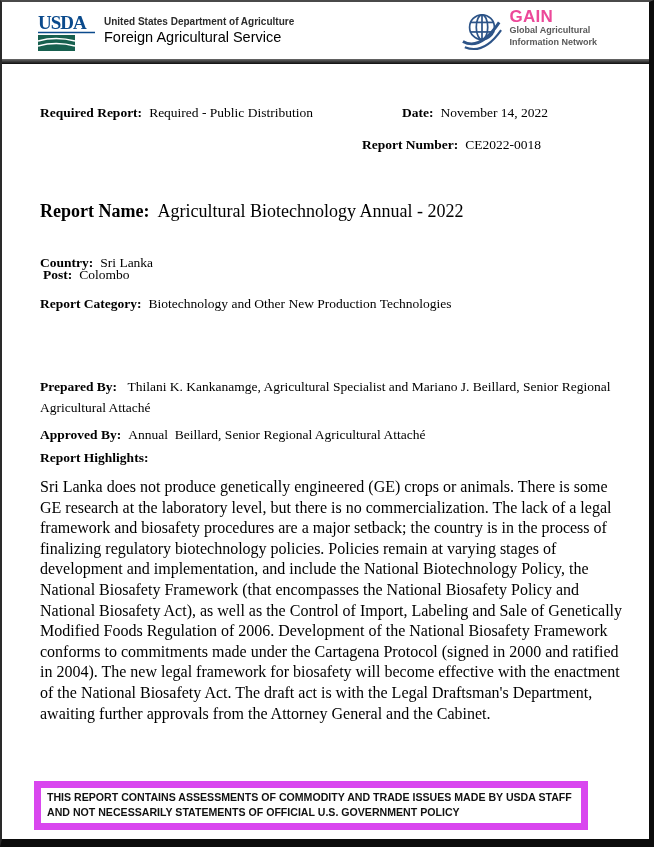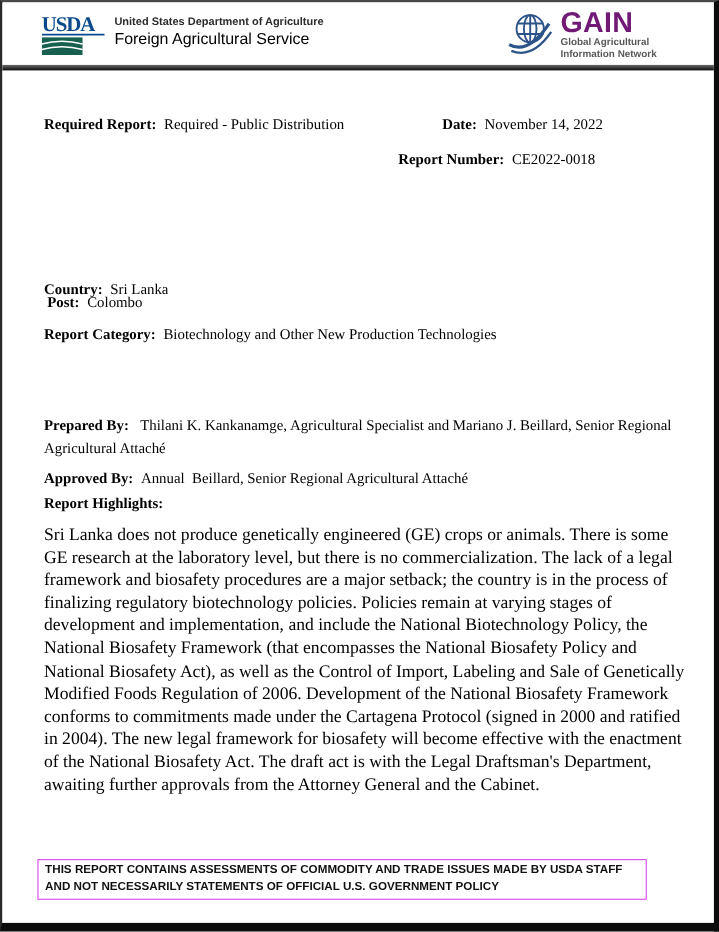--- a/index.html
+++ b/index.html
@@ -33,22 +33,22 @@
   .usda-text { padding-top: 3px; }
   .usda-dept {
     font-size: 10px; font-weight: bold; color: #2b2b2b; line-height: 1.2;
   }
   .usda-agency {
     font-size: 14.5px; color: #000000; line-height: 1.2; margin-top: 1px;
   }
   .gain-block { display: flex; align-items: flex-start; gap: 6px; }
   .gain-text { line-height: 1; }
   .gain-acronym {
-    font-size: 26px; font-weight: 800; letter-spacing: 0.3px;
-    color: #701a75; line-height: 0.95;
+    font-size: 17px; font-weight: 800; letter-spacing: 0.3px;
+    color: #ec4899; line-height: 0.95;
   }
   .gain-sub {
     font-size: 9px; font-weight: 700; color: #595959; line-height: 1.3;
   }
   .header-rule {
     position: absolute;
     top: 57px; left: 0; right: 0;
     height: 5px;
     background: linear-gradient(#6a6a6a, #0d0d0d);
   }
@@ -66,21 +66,21 @@
   .pre { white-space: pre-wrap; }
   .highlights-par {
     font-size: 16px; width: 584px; line-height: 20.6px;
   }
   
   .disclaimer {
     position: absolute;
     left: 32px; top: 779px;
     width: 554px;
     box-sizing: border-box;
-    border: 1px solid #d946ef;
+    border: 7px solid #d946ef;
     padding: 2px 6px 3px 6px;
     font-family: "Liberation Sans", sans-serif;
     font-size: 10.6px;
     font-weight: 600;
     line-height: 1.42;
     color: #111111;
   }
 </style>
 </head>
 <body>
@@ -139,20 +139,23 @@
       <span class="label">Date:</span><span class="val">November 14, 2022</span>
     </span>
   </div>
 
   <div class="abs meta-line" style="top:135px;">
     <span class="meta-number">
       <span class="label">Report Number:</span><span class="val">CE2022-0018</span>
     </span>
   </div>
 
+  <div class="abs report-name" style="top:199px;">
+    <span class="label">Report Name:</span><span class="val">Agricultural Biotechnology Annual - 2022</span>
+  </div>
 
   <div class="abs info-line" style="top:253px;">
     <span class="label">Country:</span><span class="val">Sri Lanka</span>
   </div>
 
   <div class="abs info-line" style="top:265px; left:41px;">
     <span class="label">Post:</span><span class="val">Colombo</span>
   </div>
 
   <div class="abs wrap-block" style="top:375px;">

